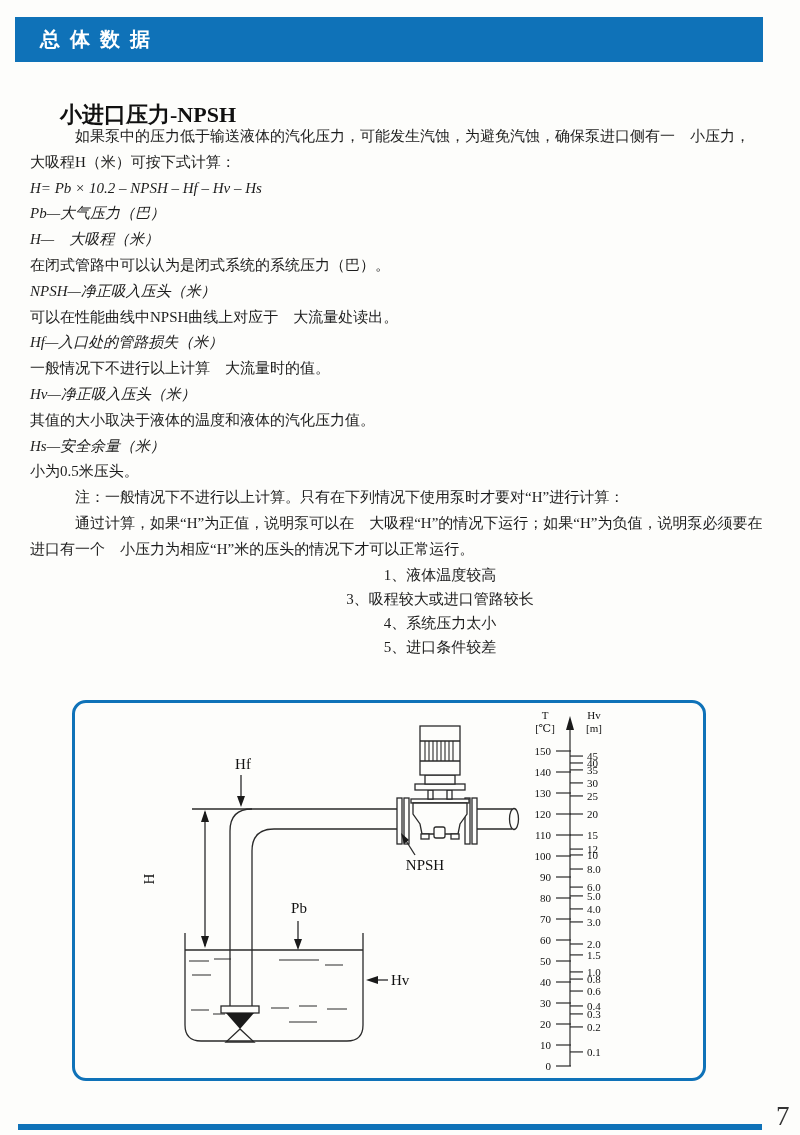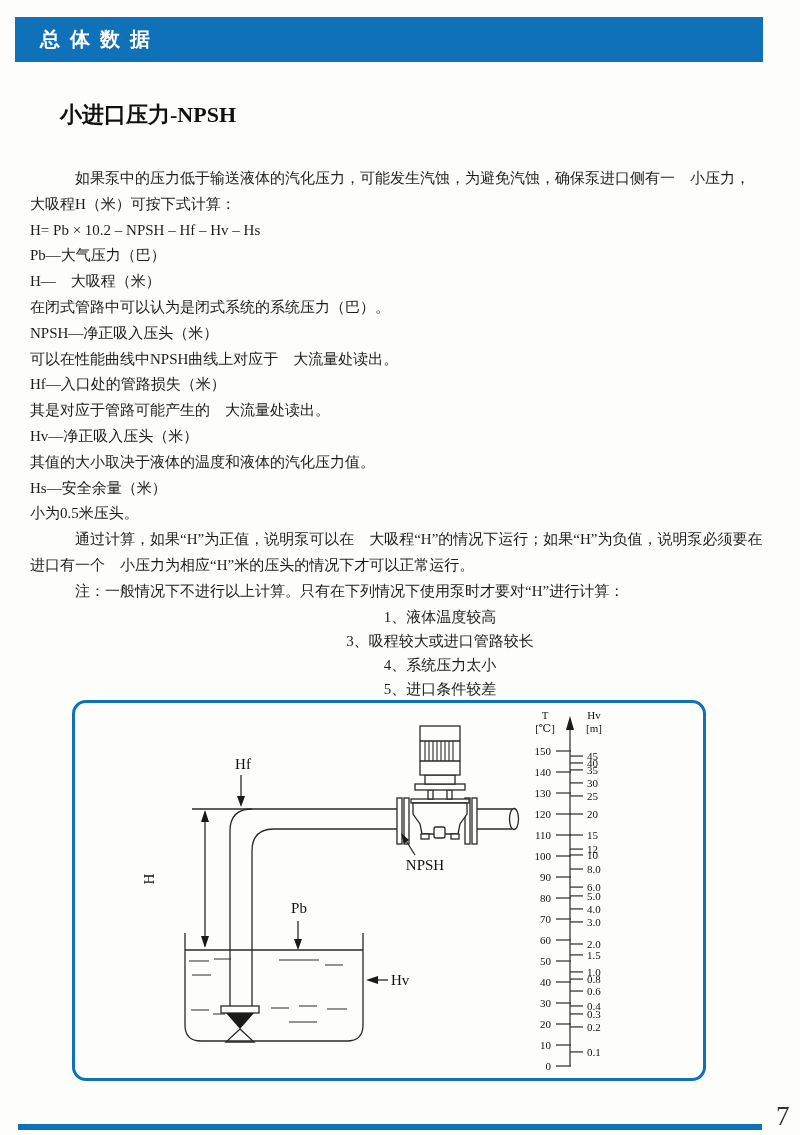--- a/index.html
+++ b/index.html
@@ -3,24 +3,24 @@
 <meta charset="utf-8">
 <style>
   html,body{margin:0;padding:0;background:#e9e9e7;}
   .page{position:relative;width:800px;height:1135px;background:#fdfdfb;overflow:hidden;
         font-family:"Liberation Serif","DejaVu Serif",serif;color:#1c1c1c;}
   .header-bar{position:absolute;left:15px;top:17px;width:748px;height:45px;background:var(--accent,#0f72b8);
         display:flex;align-items:center;padding-left:25px;box-sizing:border-box;}
   .header-bar .hdr{color:#ffffff;font-size:20px;font-weight:bold;letter-spacing:10px;
         font-family:"Liberation Sans","DejaVu Sans",sans-serif;}
   .title{position:absolute;left:60px;top:92px;font-size:22px;font-weight:bold;color:#101010;margin-top:8px;}
-  .textblock{position:absolute;left:30px;top:124px;width:742px;font-size:15px;line-height:25.8px;margin-top:42px;}
+  .textblock{position:absolute;left:30px;top:124px;width:742px;font-size:15px;line-height:25.8px;}
   .textblock p{margin:0;}
   .indent{text-indent:45px;}
-  .term{margin-left:32px;}
+  .term{margin-left:32px;font-style:italic;}
   .note-line{margin-left:75px;}
   .note-hs{margin-left:85px;}
   .conds{margin-left:78px;line-height:24px;text-align:center;}
   .figure{position:absolute;left:72px;top:700px;width:634px;height:381px;box-sizing:border-box;
         border:3px solid var(--accent,#0f72b8);border-radius:14px;background:#fdfdfb;}
   .figure svg{position:absolute;left:0;top:0;}
   svg{font-family:"Liberation Serif","DejaVu Serif",serif;}
   .draw{fill:none;stroke:#2a2a2a;stroke-width:1.3;}
   .thin{fill:none;stroke:#2a2a2a;stroke-width:1.1;}
   .fillw{fill:#fdfdfb;stroke:#2a2a2a;stroke-width:1.3;}
@@ -45,27 +45,27 @@
 
   <div class="textblock">
     <p class="indent">如果泵中的压力低于输送液体的汽化压力，可能发生汽蚀，为避免汽蚀，确保泵进口侧有一　小压力，　大吸程H（米）可按下式计算：</p>
     <p class="term">H= Pb × 10.2 – NPSH – Hf – Hv – Hs</p>
     <p class="term">Pb—大气压力（巴）</p>
     <p class="term">H—　大吸程（米）</p>
     <p class="note-line">在闭式管路中可以认为是闭式系统的系统压力（巴）。</p>
     <p class="term">NPSH—净正吸入压头（米）</p>
     <p class="note-line">可以在性能曲线中NPSH曲线上对应于　大流量处读出。</p>
     <p class="term">Hf—入口处的管路损失（米）</p>
-    <p class="note-line">其是对应于管路可能产生的　大流量处读出。</p>
+    <p class="note-line">一般情况下不进行以上计算　大流量时的值。</p>
     <p class="term">Hv—净正吸入压头（米）</p>
     <p class="note-line">其值的大小取决于液体的温度和液体的汽化压力值。</p>
     <p class="term">Hs—安全余量（米）</p>
     <p class="note-hs">小为0.5米压头。</p>
+    <p class="indent">注：一般情况下不进行以上计算。只有在下列情况下使用泵时才要对“H”进行计算：</p>
     <p class="indent">通过计算，如果“H”为正值，说明泵可以在　大吸程“H”的情况下运行；如果“H”为负值，说明泵必须要在进口有一个　小压力为相应“H”米的压头的情况下才可以正常运行。</p>
-    <p class="indent">注：一般情况下不进行以上计算。只有在下列情况下使用泵时才要对“H”进行计算：</p>
     <div class="conds">
       <div>1、液体温度较高</div>
       <div>3、吸程较大或进口管路较长</div>
       <div>4、系统压力太小</div>
       <div>5、进口条件较差</div>
     </div>
   </div>
 
   <div class="figure">
     <svg width="628" height="375" viewBox="0 0 628 375">

